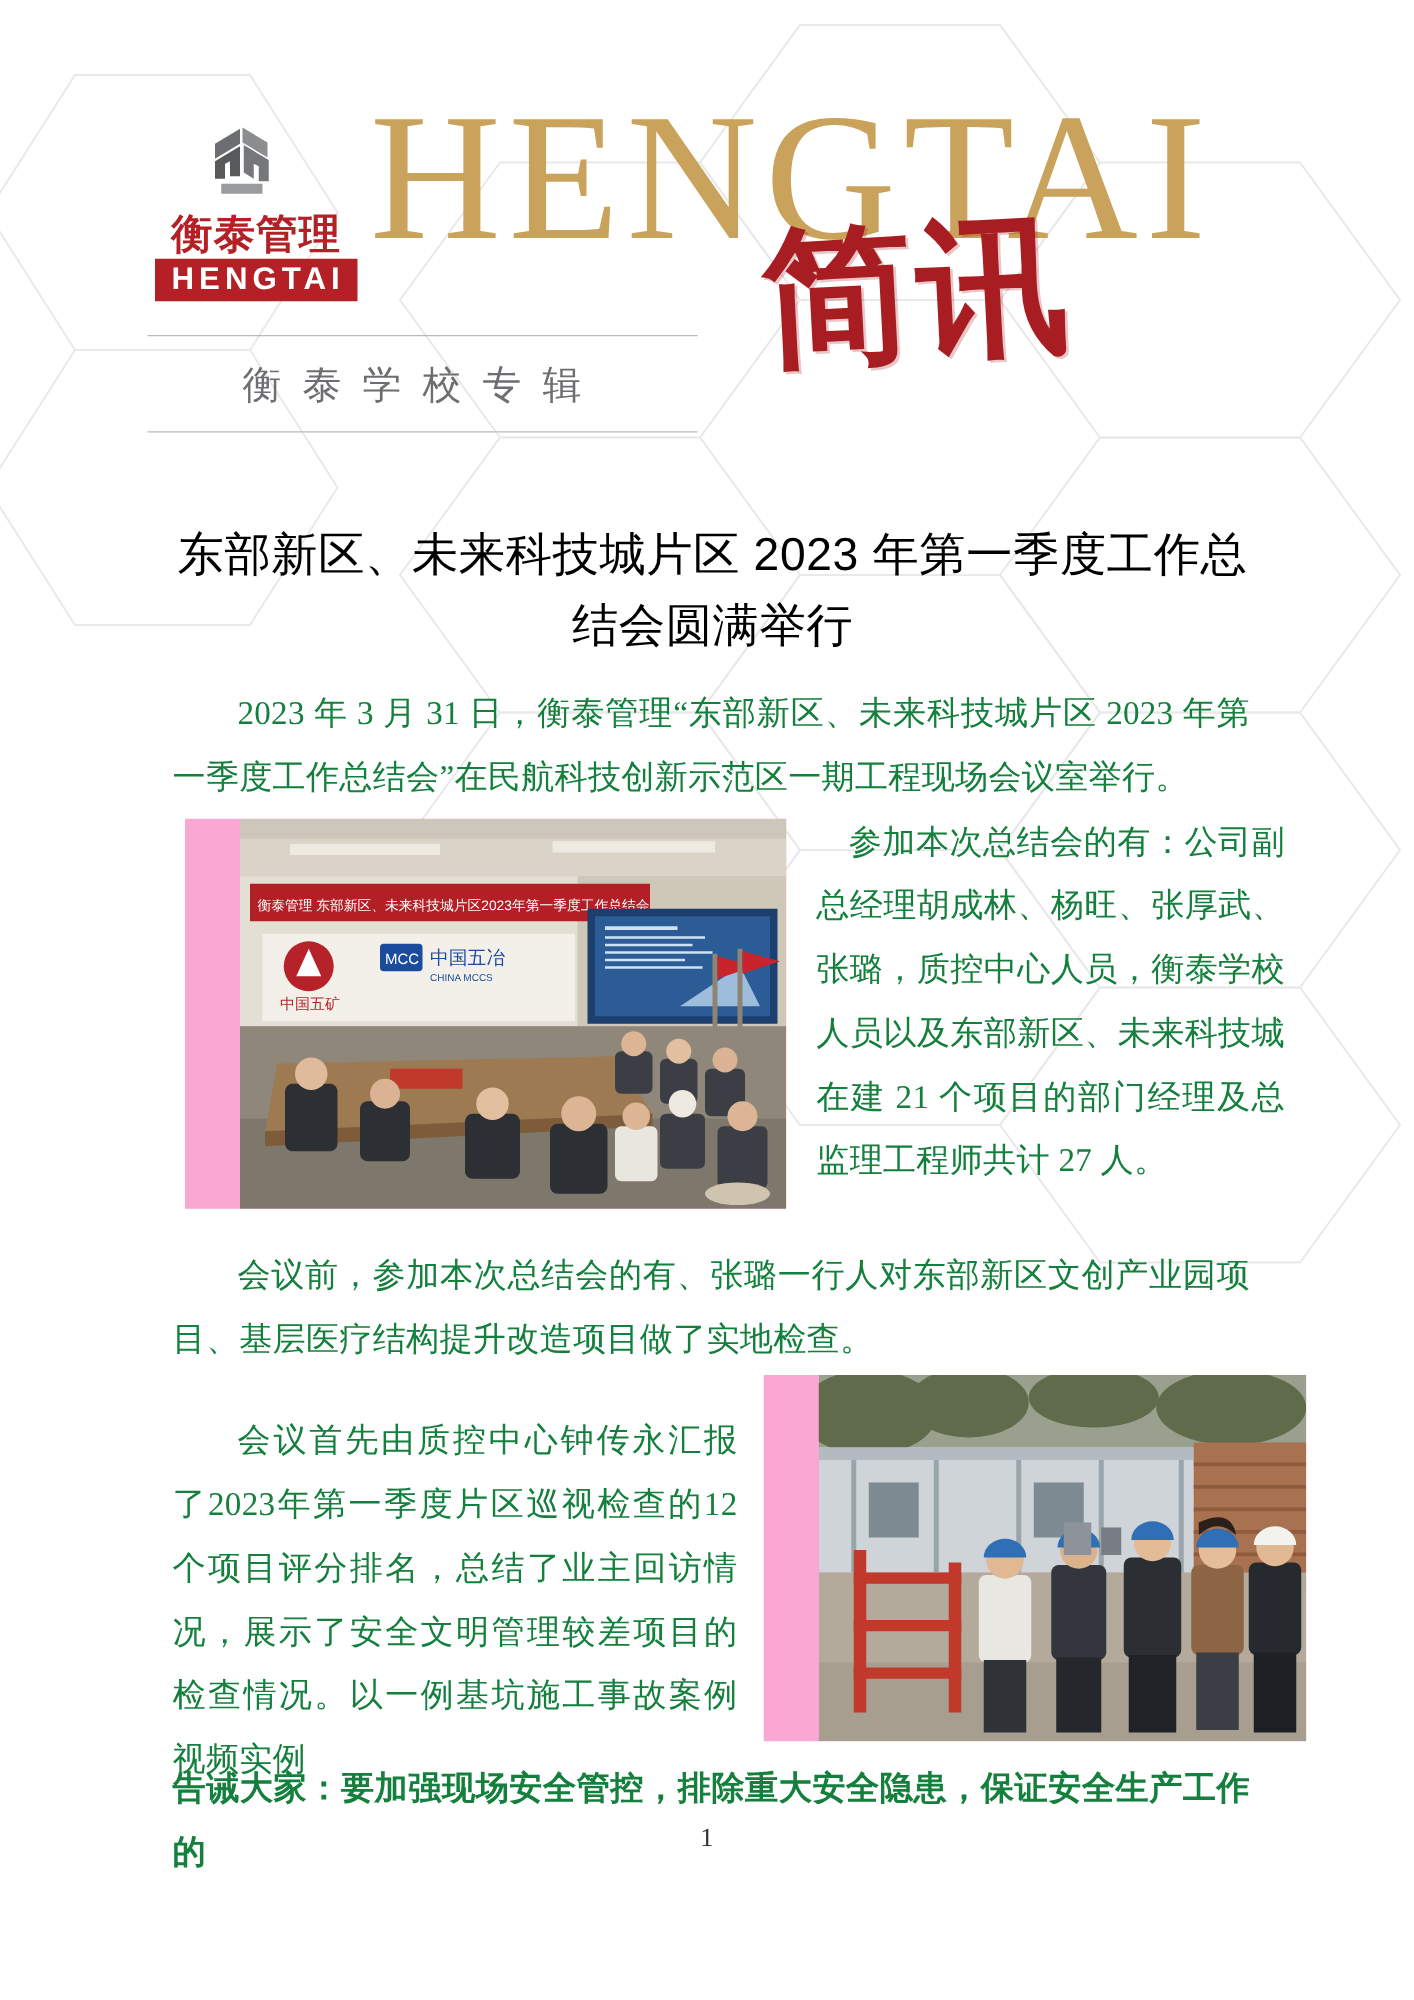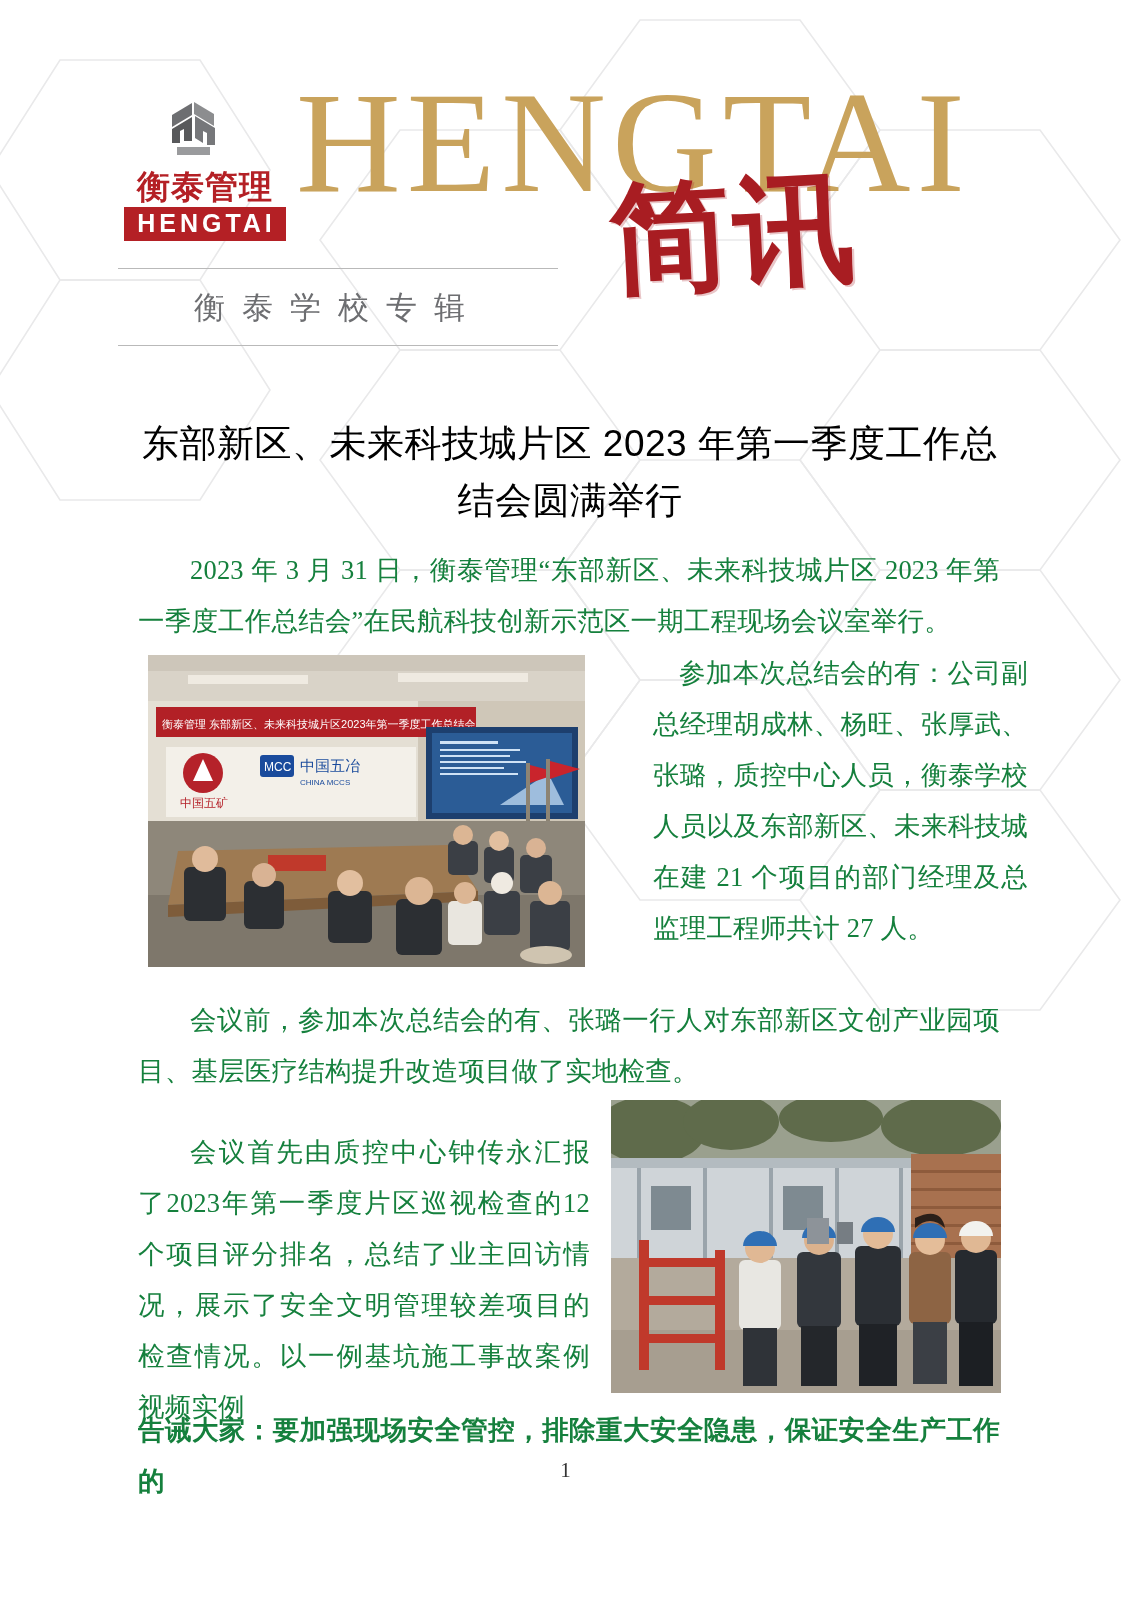--- a/index.html
+++ b/index.html
@@ -191,20 +191,21 @@
     text-indent: 0px;
     font-weight: bold;
   }
 
   
   .photo {
     position: absolute;
     overflow: hidden;
     background: #f9a8d4;
     z-index: 4;
+    padding-left: 44px;
   }
   .photo-1 {
     left: 148px;
     top: 655px;
     width: 437px;
     height: 312px;
   }
   .photo-2 {
     left: 611px;
     top: 1100px;

